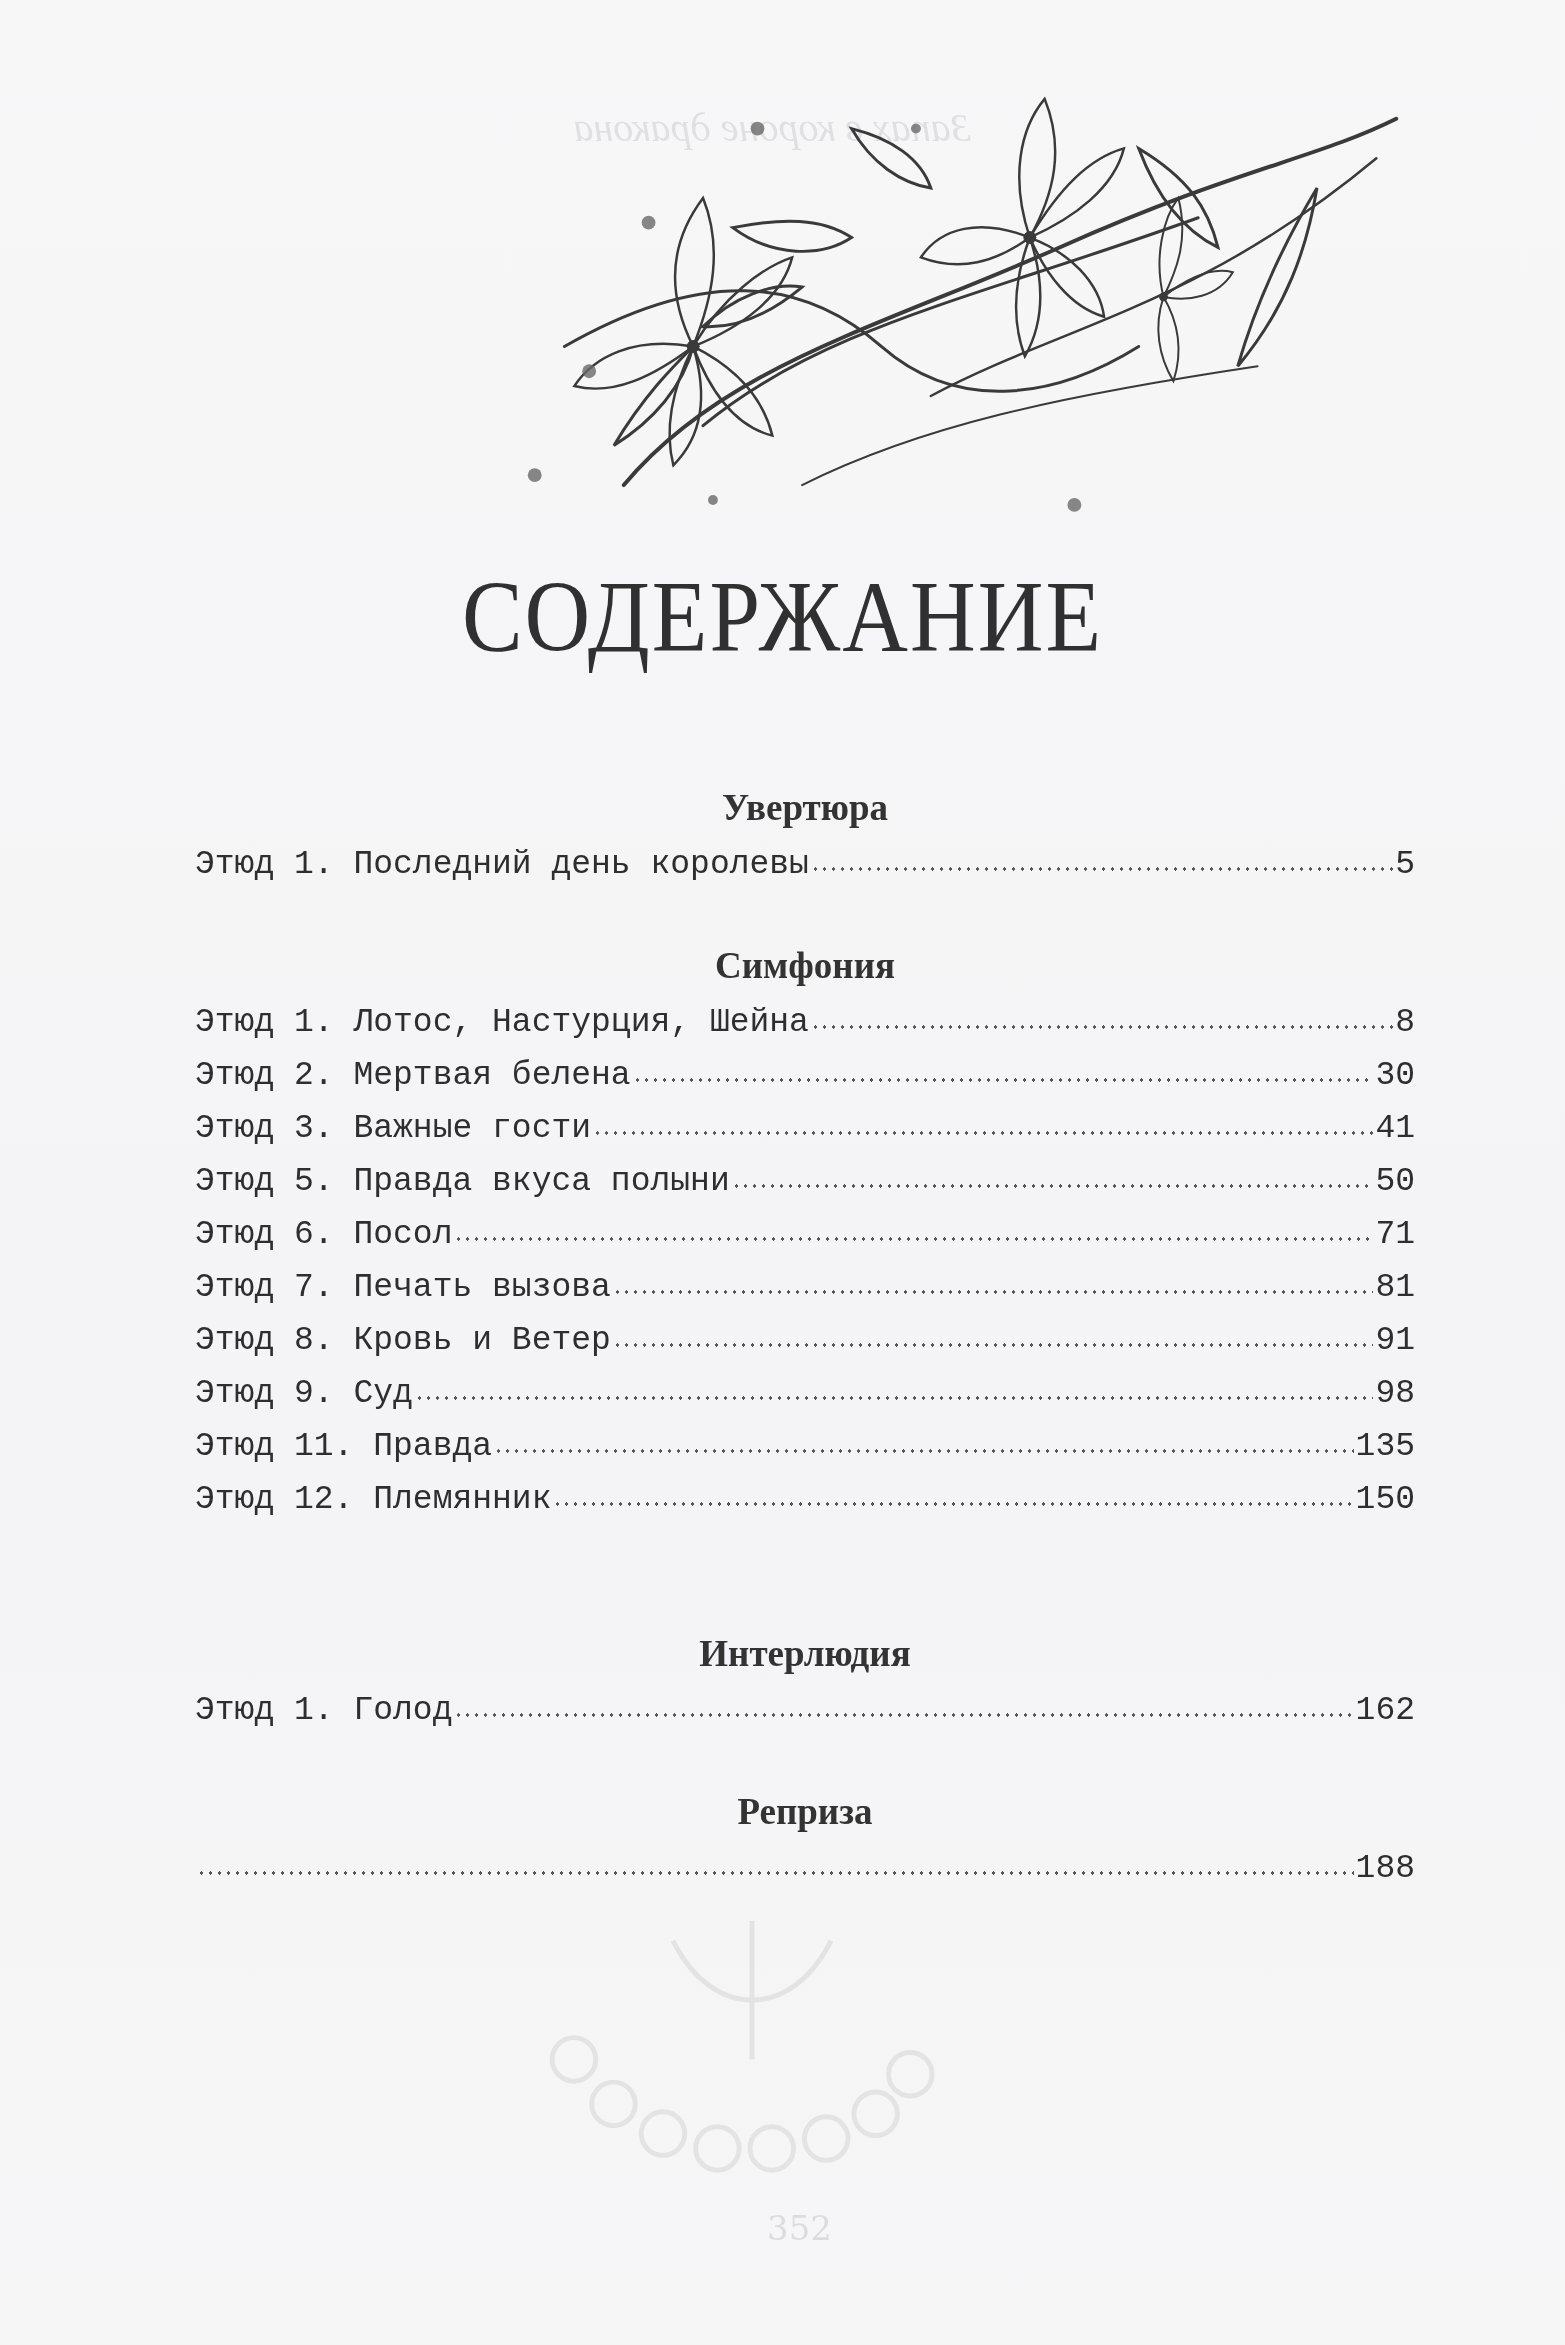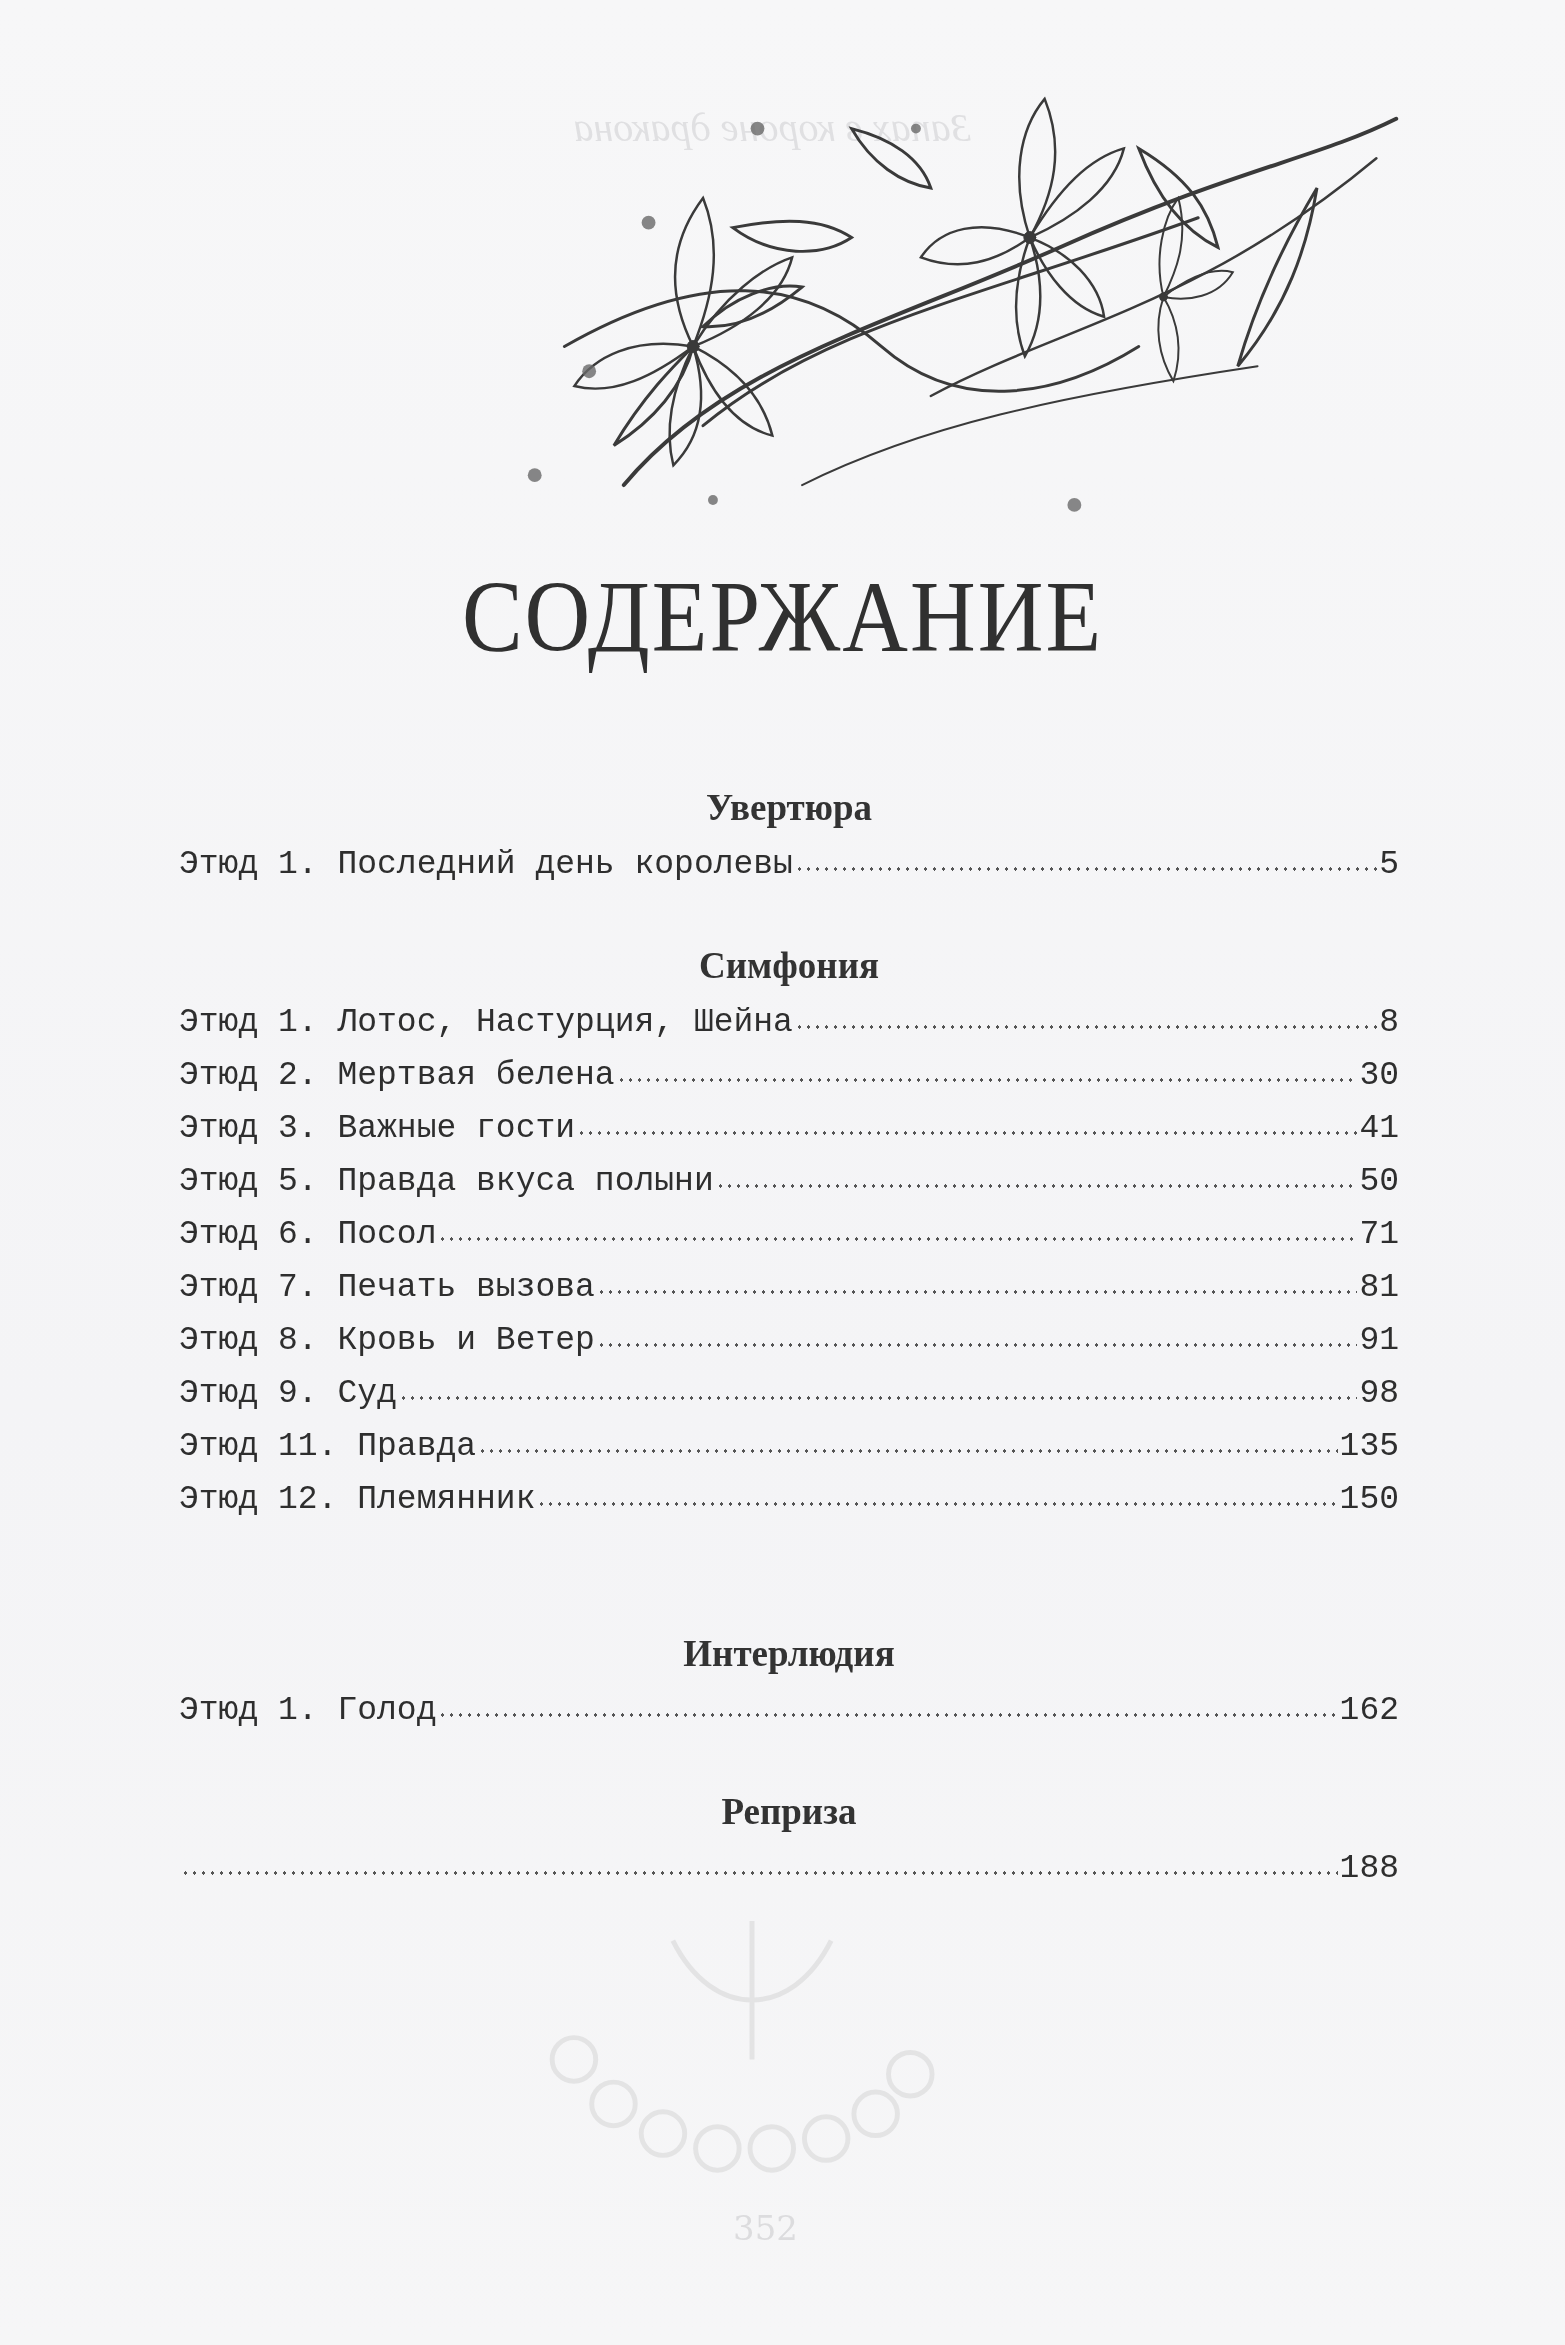--- a/index.html
+++ b/index.html
@@ -5,28 +5,28 @@
   html, body { margin: 0; padding: 0; }
   body {
     width: 1565px; height: 2345px; overflow: hidden;
     background: #f6f6f7;
     font-family: "DejaVu Serif", "Liberation Serif", serif;
     color: #2c2c2c;
     position: relative;
   }
   .page { position: absolute; inset: 0; background: linear-gradient(180deg,#f7f7f8 0%,#f4f4f6 60%,#f6f6f7 100%); }
   .ghost-header { position:absolute; top:104px; left:475px; width:594px; text-align:center; color: rgba(120,120,125,0.18); font-family:"Liberation Serif",serif; font-style:italic; font-size:40px; transform:scaleX(-1); }
-  .ghost-pagenum { position:absolute; top:2208px; left:733px; width:99px; text-align:left; color: rgba(120,120,125,0.2); font-size:34px; }
+  .ghost-pagenum { position:absolute; top:2208px; left:733px; width:99px; text-align:right; color: rgba(120,120,125,0.2); font-size:34px; }
   .floral { position: absolute; left: 505px; top: 69px; width: 911px; height: 446px; }
   .title {
     position: absolute; left: 0; right: 0; top: 564px; text-align: center;
     font-family: "Liberation Serif", serif; font-size: 91px; letter-spacing: 2px;
     color: #303030; font-weight: normal; transform: scaleY(1.12);
   }
-  .toc { position: absolute; left: 179px; width: 1220px; top: 777px; }
+  .toc { position: absolute; left: 195px; width: 1220px; top: 777px; }
   .section-title {
     text-align: center; font-family: "Liberation Serif", serif; font-weight: bold;
     font-size: 37px; color: #333; height: 61px; line-height: 61px;
   }
   .entry {
     display: flex; align-items: baseline; height: 53px; line-height: 53px;
     font-family: Liberation Mono, monospace; font-size: 33px; color: #2e2e2e;
   }
   .entry .label { white-space: nowrap; }
   .entry .dots {

